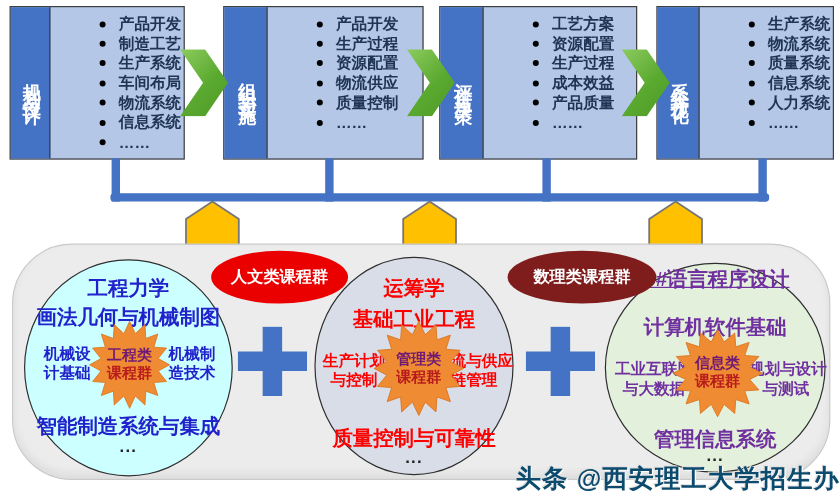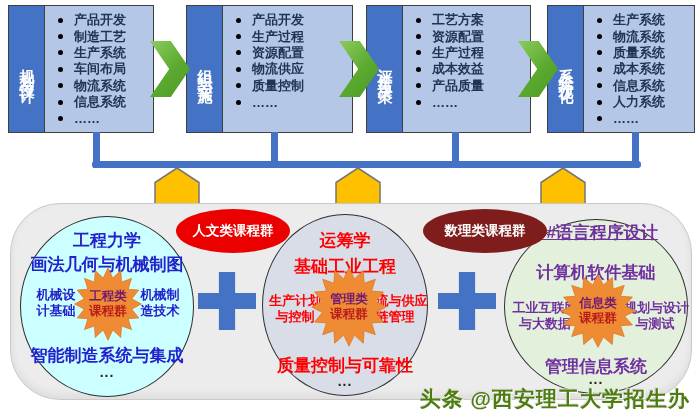--- a/index.html
+++ b/index.html
@@ -6,21 +6,21 @@
   .canvas{position:relative;width:700px;height:416px;background:#fff;overflow:hidden;
           font-family:"Liberation Sans","DejaVu Sans",sans-serif;}
 
   
   .stage{position:absolute;top:5px;height:128px;display:flex;background:#B4C7E7;
          border:1.5px solid #3f3f3f;box-sizing:border-box;}
   .side{width:35px;background:#4472C4;border-right:1.5px solid #3f3f3f;
         display:flex;align-items:center;justify-content:center;}
   .vtext{writing-mode:vertical-rl;text-orientation:upright;color:#fff;
          font-size:15px;font-weight:700;letter-spacing:5px;}
-  .sbody{flex:1;padding:6px 2px 2px 13px;}
+  .sbody{flex:1;padding:6px 2px 2px 13px;margin-left:28px;}
   .row{display:flex;align-items:center;height:16.4px;}
   .dot{width:5px;height:5px;border-radius:50%;background:#000;margin-right:11px;flex:none;}
   .itm{font-size:13px;font-weight:700;color:#203555;white-space:nowrap;}
 
   
   .chev{position:absolute;top:41px;width:40px;height:56px;
         background:linear-gradient(135deg,#8ccb5e 0%,#5aa92f 55%,#4f9a28 100%);
         clip-path:polygon(0% 0%,52% 0%,100% 50%,52% 100%,0% 100%,48% 50%);}
 
   
@@ -51,22 +51,22 @@
   .startxt{position:absolute;z-index:2;display:flex;flex-direction:column;align-items:center;
            justify-content:center;line-height:15px;font-size:12.5px;font-weight:800;}
   .s1{color:#701a75;}
   .s2{color:#b91c1c;}
 
   
   .plus{position:absolute;top:272px;width:58px;height:58px;background:#4472C4;z-index:5;
         clip-path:polygon(36% 0,64% 0,64% 36%,100% 36%,100% 64%,64% 64%,64% 100%,36% 100%,36% 64%,0 64%,0 36%,36% 36%);}
 
   
-  .watermark{position:absolute;right:10px;top:385px;z-index:8;font-size:21px;font-weight:700;
-             color:#4d7c0f;letter-spacing:1px;white-space:nowrap;
+  .watermark{position:absolute;right:0;top:385px;z-index:8;font-size:21px;font-weight:700;
+             color:#0c4a6e;letter-spacing:1px;white-space:nowrap;
              text-shadow:1px 1px 0 #ffffff,-1px -1px 0 #dedede;}
 </style>
 </head>
 <body>
 
 <div class="canvas">
 
   <div class="stage" style="left:8px;width:146px;">
     <div class="side">
       <span class="vtext">规划与设计</span>
@@ -176,24 +176,20 @@
           <span class="dot"></span>
           <span class="itm">生产系统</span>
         </div>
       <div class="row">
           <span class="dot"></span>
           <span class="itm">物流系统</span>
         </div>
       <div class="row">
           <span class="dot"></span>
           <span class="itm">质量系统</span>
-        </div>
-      <div class="row">
-          <span class="dot"></span>
-          <span class="itm">成本系统</span>
         </div>
       <div class="row">
           <span class="dot"></span>
           <span class="itm">信息系统</span>
         </div>
       <div class="row">
           <span class="dot"></span>
           <span class="itm">人力系统</span>
         </div>
       <div class="row">

